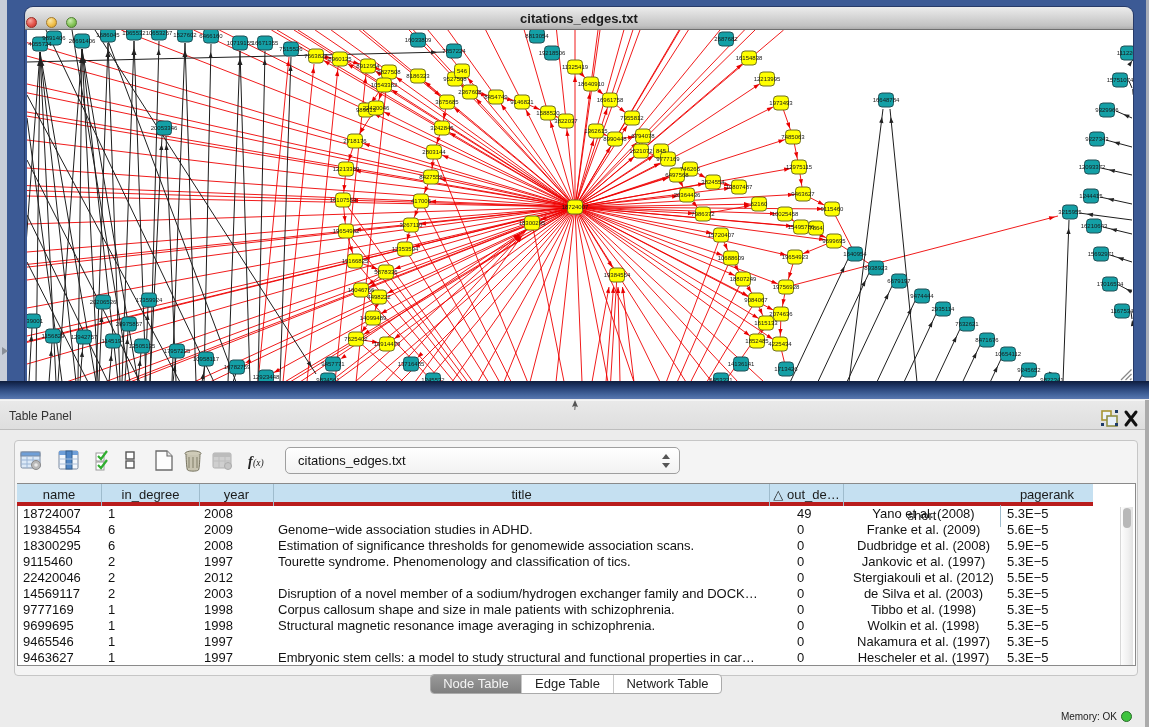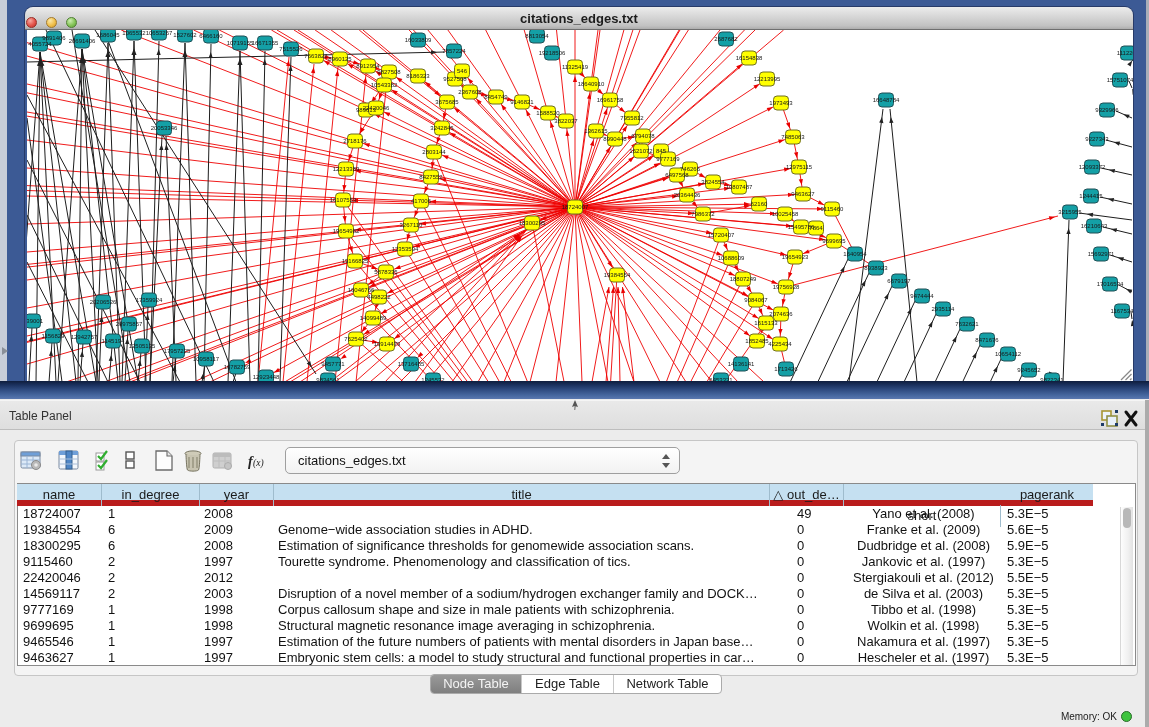--- a/index.html
+++ b/index.html
@@ -16,21 +16,21 @@
 .tl { position:absolute; top:17px; width:11px; height:11px; border-radius:50%; }
 #canvas { position:absolute; left:27px; top:30px; width:1106px; height:352px; background:#fff; }
 #dock { position:absolute; left:0; top:399px; width:1149px; height:328px; background:#ececec; }
 #dockhdr { position:absolute; left:0; top:400px; width:1149px; height:30px;
   background:linear-gradient(#e9e9e9,#dedede); border-top:1px solid #f5f5f5; border-bottom:1px solid #bdbdbd; }
 #dockhdr span { position:absolute; left:9px; top:8px; font-size:12px; color:#333; }
 #innerpanel { position:absolute; left:14px; top:440px; width:1124px; height:236px; background:#f4f4f4;
   border:1px solid #c6c6c6; border-radius:4px; }
 #tablebox { position:absolute; left:17px; top:483px; width:1119px; height:183px; background:#ffffff;
   border:1px solid #8a8a8a; }
-#thead { position:absolute; left:17px; top:484px; width:1076px; height:22px; background:#c5e0f1; border-bottom:6px solid #b91c1c; }
+#thead { position:absolute; left:17px; top:484px; width:1076px; height:22px; background:#c5e0f1; border-bottom:4px solid #b91c1c; }
 .hcell { position:absolute; top:0; height:22px; line-height:22px; text-align:center; font-size:13px; color:#1b1b1b; border-right:1px solid #9fbccd; }
 .trow { position:absolute; left:17px; width:1076px; height:16px; line-height:16px; font-size:13px; color:#111; white-space:nowrap; }
 .trow span { position:absolute; top:0; }
 .c0 { left:6px; } .c1 { left:91px; } .c2 { left:187px; } .c3 { left:261px; }
 .c4 { left:780px; } .c5 { left:828px; width:157px; text-align:center; } .c6 { left:990px; }
 #vscroll { position:absolute; left:1120px; top:507px; width:13px; height:158px; background:linear-gradient(90deg,#fdfdfd,#f0f0f0 60%, #e2e2e2); border-left:1px solid #d8d8d8; }
 #vthumb { position:absolute; left:1122.5px; top:508px; width:8px; height:20px; background:#b8b8b8; border-radius:4px; }
 #tabs { position:absolute; left:430px; top:674px; width:292px; height:20px; background:#fff; border:1px solid #aaa; border-radius:4px; font-size:13px; }
 .seg { position:absolute; top:0; height:18px; line-height:18px; text-align:center; color:#222; }
 #seg1 { left:0; width:90px; background:linear-gradient(#9a9a9a,#7f7f7f); color:#f4f4f4; border-radius:3px 0 0 3px; }
@@ -961,21 +961,20 @@
     <span class="c2">1998</span>
     <span class="c3">Structural magnetic resonance image averaging in schizophrenia.</span>
     <span class="c4">0</span>
     <span class="c5">Wolkin et al. (1998)</span>
     <span class="c6">5.3E−5</span>
   </div>
 <div class="trow" style="top:634px">
 <span class="c0">9465546</span>
     <span class="c1">1</span>
     <span class="c2">1997</span>
-    <span class="c3">Estimation of the future numbers of patients with mental disorders in Japan base…</span>
     <span class="c4">0</span>
     <span class="c5">Nakamura et al. (1997)</span>
     <span class="c6">5.3E−5</span>
   </div>
 <div class="trow" style="top:650px">
 <span class="c0">9463627</span>
     <span class="c1">1</span>
     <span class="c2">1997</span>
     <span class="c3">Embryonic stem cells: a model to study structural and functional properties in car…</span>
     <span class="c4">0</span>

